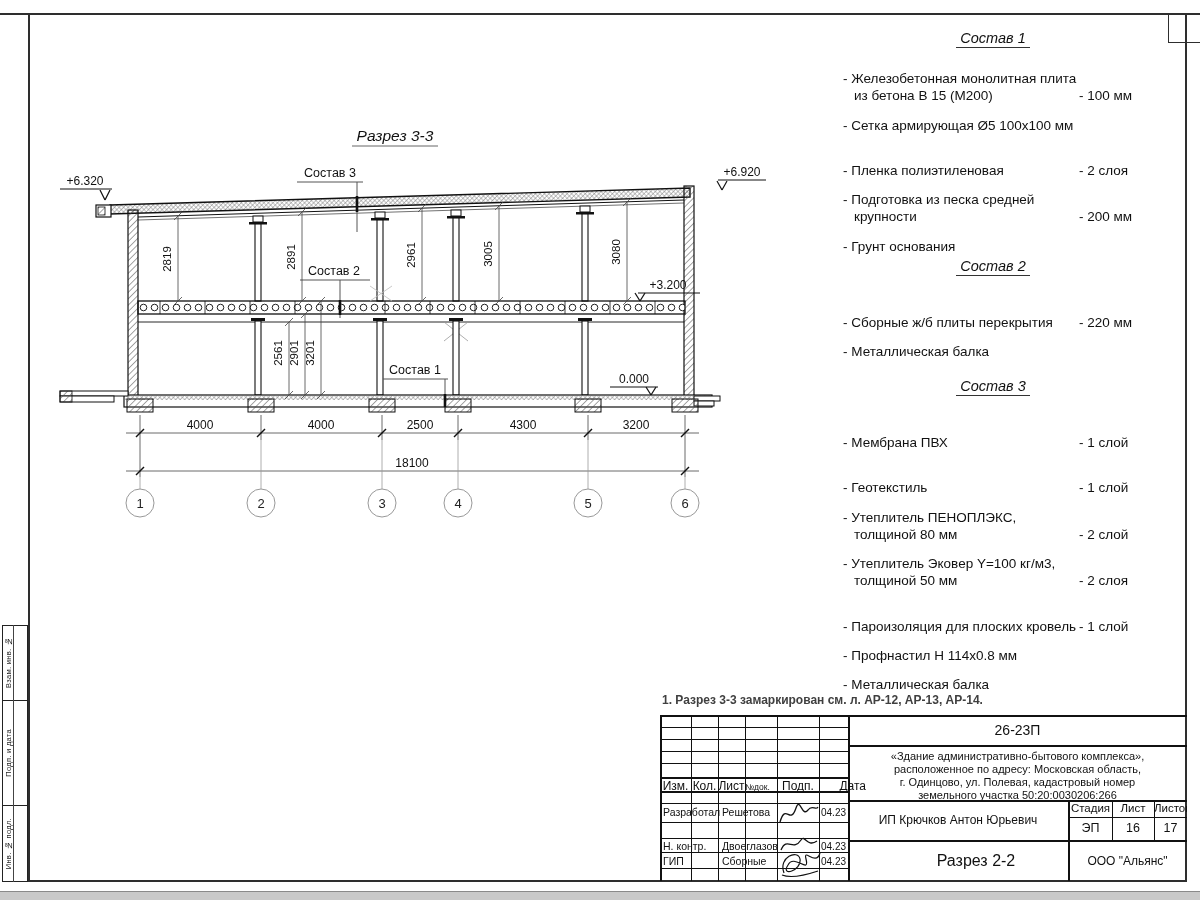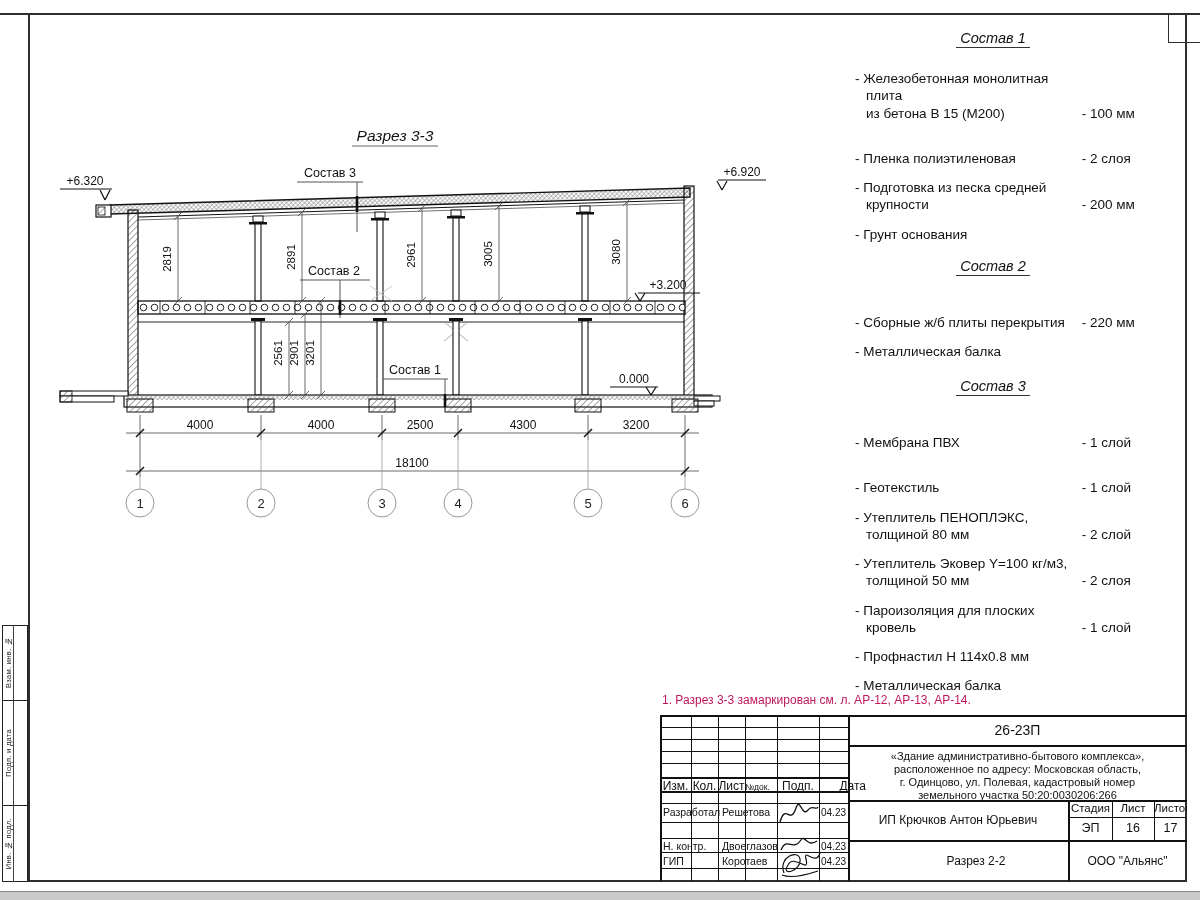--- a/index.html
+++ b/index.html
@@ -11,27 +11,27 @@
   .sheet-bottom-strip{position:absolute;left:0;top:891px;width:1200px;height:9px;background:#c9c9c9;border-top:1px solid #8a8a8a;}
   
   .side-box{position:absolute;border:1px solid #222;box-sizing:border-box;background:#fff;}
   .side-label{position:absolute;display:flex;align-items:center;justify-content:center;}
   .side-label span{writing-mode:vertical-rl;transform:rotate(180deg);font-size:7.5px;color:#222;white-space:nowrap;letter-spacing:.3px;}
   
   .comp-section{position:absolute;left:843px;width:300px;}
   .comp-title{font-style:italic;font-size:14.5px;text-align:center;margin-bottom:24px;}
   .comp-title span{border-bottom:1px solid #333;padding:0 4px 1px 4px;}
   .comp-item{display:flex;align-items:flex-end;margin-bottom:12px;}
-  .comp-name{width:232px;font-size:13.5px;line-height:1.28;white-space:pre-line;padding-left:11px;text-indent:-11px;margin-left:12px;}
+  .comp-name{width:232px;font-size:13.5px;line-height:1.28;white-space:pre-line;padding-left:11px;text-indent:-11px;}
   .comp-value{margin-left:auto;width:66px;font-size:13.5px;line-height:1.28;text-align:left;margin-top:16px;}
   
   .tb-line{position:absolute;background:#111;}
   .tb-text{position:absolute;font-size:12px;color:#111;white-space:nowrap;}
   .tb-center{display:flex;align-items:center;justify-content:center;text-align:center;border-radius:10px;}
-  .note-text{position:absolute;font-size:12px;color:#be185d;white-space:nowrap;}
+  .note-text{position:absolute;font-size:12px;color:#404040;white-space:nowrap;font-weight:bold;}
   svg text{font-family:"Liberation Sans","DejaVu Sans",sans-serif;}
 </style>
 </head>
 <body>
 
 <div class="frame-line" style="left:0;top:13px;width:1200px;height:2px;"></div>
 <div class="frame-line" style="left:28px;top:13px;width:2px;height:869px;"></div>
 <div class="frame-line" style="left:1185px;top:13px;width:2px;height:869px;"></div>
 <div class="frame-line" style="left:28px;top:880px;width:1159px;height:2px;"></div>
 <div class="frame-line" style="left:1168px;top:13px;width:1px;height:29px;"></div>
@@ -299,20 +299,24 @@
 </svg>
 
 <div class="comp-section" style="top:30px;">
   <div class="comp-title"><span>Состав 1</span></div>
   <div class="comp-item">
       <div class="comp-name">- Железобетонная  монолитная плита
 из бетона В 15 (М200)</div>
       <div class="comp-value">- 100 мм</div>
     </div>
   <div class="comp-item">
+      <div class="comp-name">- Сетка армирующая Ø5 100х100 мм</div>
+      <div class="comp-value"></div>
+    </div>
+  <div class="comp-item">
       <div class="comp-name">- Пленка полиэтиленовая</div>
       <div class="comp-value">-  2 слоя</div>
     </div>
   <div class="comp-item">
       <div class="comp-name">- Подготовка из песка средней
 крупности</div>
       <div class="comp-value">- 200 мм</div>
     </div>
   <div class="comp-item">
       <div class="comp-name">- Грунт основания</div>
@@ -407,21 +411,21 @@
   <div class="tb-text" style="left:777px;top:779px;width:42px;text-align:center;">Подп.</div>
   <div class="tb-text" style="left:819px;top:779px;width:47px;text-align:right;">Дата</div>
 
   <div class="tb-text" style="left:663px;top:806px;font-size:10.5px;">Разработал</div>
   <div class="tb-text" style="left:722px;top:806px;font-size:10.5px;">Решетова</div>
   <div class="tb-text" style="left:819px;top:807px;width:29px;text-align:center;font-size:10px;">04.23</div>
   <div class="tb-text" style="left:663px;top:840px;font-size:10.5px;">Н. контр.</div>
   <div class="tb-text" style="left:722px;top:840px;font-size:10.5px;">Двоеглазов</div>
   <div class="tb-text" style="left:819px;top:841px;width:29px;text-align:center;font-size:10px;">04.23</div>
   <div class="tb-text" style="left:663px;top:855px;font-size:10.5px;">ГИП</div>
-  <div class="tb-text" style="left:722px;top:855px;font-size:10.5px;">Коротаев</div>
+  <div class="tb-text" style="left:722px;top:855px;font-size:10.5px;">Сборные</div>
   <div class="tb-text" style="left:819px;top:856px;width:29px;text-align:center;font-size:10px;">04.23</div>
 
   <svg class="abs" style="left:777px;top:798px;" width="42" height="30" viewBox="0 0 42 30">
     <path d="M3 24 C9 4 13 28 19 10 C23 -2 25 20 31 12 C35 6 39 13 41 9" fill="none" stroke="#111" stroke-width="1.3"></path>
   </svg>
   <svg class="abs" style="left:779px;top:834px;" width="40" height="20" viewBox="0 0 40 20">
     <path d="M2 16 C8 2 14 18 22 6 C26 0 28 14 38 7" fill="none" stroke="#111" stroke-width="1.3"></path>
   </svg>
   <svg class="abs" style="left:776px;top:845px;" width="46" height="34" viewBox="0 0 46 34">
     <path d="M8 28 C2 12 22 4 24 14 C26 26 4 32 12 20 C18 8 34 30 30 14 C27 2 40 22 44 8 M6 30 C16 34 30 30 42 26" fill="none" stroke="#111" stroke-width="1.2"></path>
@@ -438,19 +442,19 @@
   </div>
   <div class="tb-text tb-center" style="left:848px;top:800px;width:220px;height:40px;font-size:12px;">
     <span>ИП Крючков Антон Юрьевич</span>
   </div>
   <div class="tb-text" style="left:1069px;top:802px;width:43px;text-align:center;font-size:11.5px;">Стадия</div>
   <div class="tb-text" style="left:1112px;top:802px;width:42px;text-align:center;font-size:11.5px;">Лист</div>
   <div class="tb-text" style="left:1154px;top:802px;width:33px;text-align:left;font-size:11.5px;overflow:hidden;">Листов</div>
   <div class="tb-text" style="left:1069px;top:821px;width:43px;text-align:center;font-size:12.5px;">ЭП</div>
   <div class="tb-text" style="left:1112px;top:821px;width:42px;text-align:center;font-size:12.5px;">16</div>
   <div class="tb-text" style="left:1154px;top:821px;width:33px;text-align:center;font-size:12.5px;">17</div>
-  <div class="tb-text tb-center" style="left:848px;top:840px;width:256px;height:41px;font-size:12px;align-items:center;">
+  <div class="tb-text tb-center" style="left:848px;top:840px;width:256px;height:41px;font-size:16px;align-items:center;">
     <span>Разрез 2-2</span>
   </div>
   <div class="tb-text tb-center" style="left:1068px;top:840px;width:119px;height:41px;font-size:12px;">
     <span>ООО "Альянс"</span>
   </div>
 </div>
 
 </body></html>

